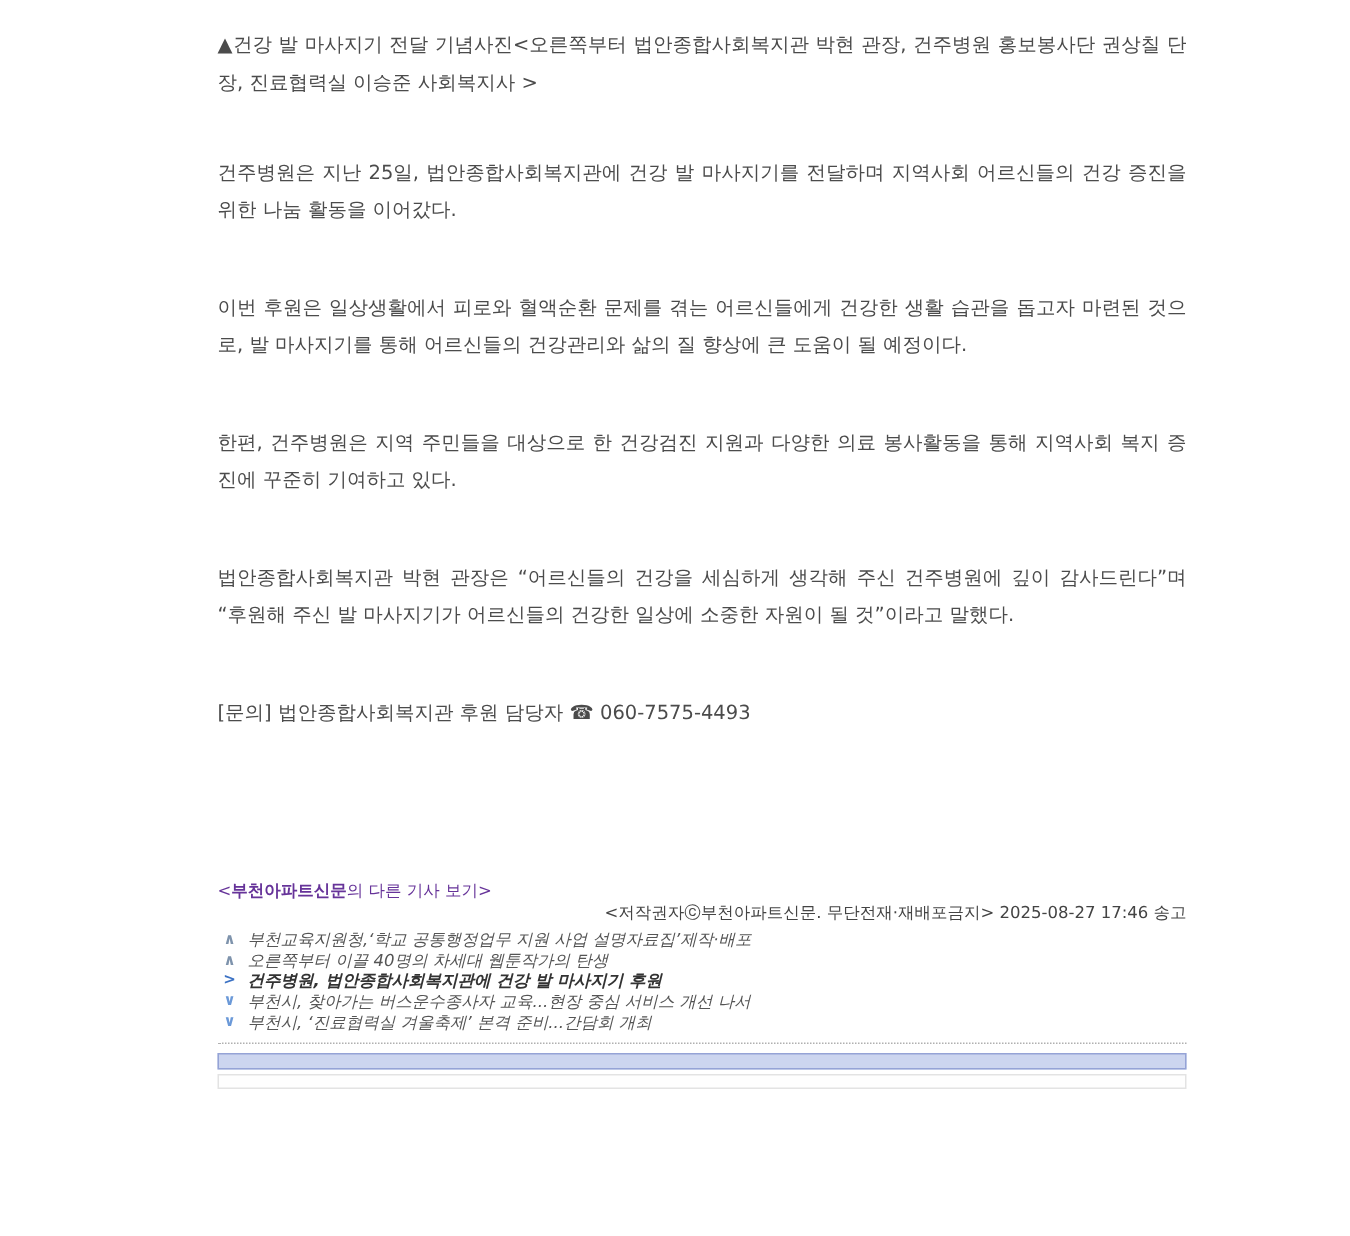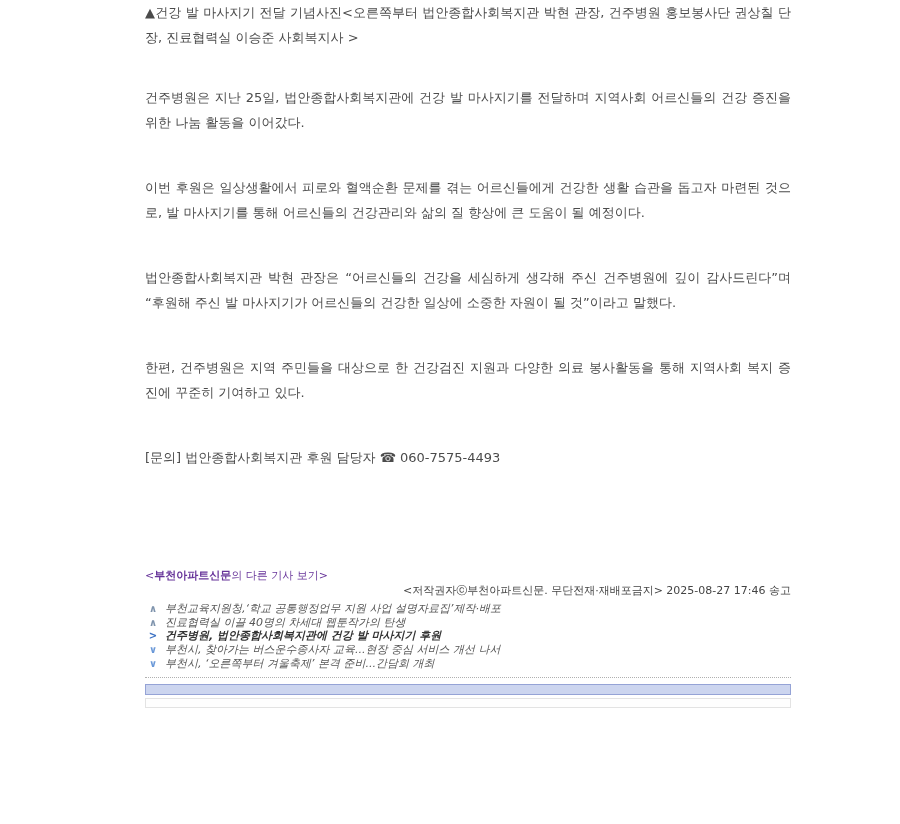--- a/index.html
+++ b/index.html
@@ -10,21 +10,21 @@
   body {
     width: 900px;
     height: 824px;
     position: relative;
     overflow: hidden;
     font-family: "DejaVu Sans", "Liberation Sans", sans-serif;
   }
   .content {
     position: absolute;
     left: 145px;
-    top: 0;
+    top: 18px;
     width: 646px;
   }
   
   .article p {
     margin: 0 0 40px 0;
     font-size: 13px;
     line-height: 25px;
     color: #4b4b4b;
     text-align: justify;
     word-break: break-all;
@@ -102,58 +102,58 @@
 </style>
 </head>
 <body>
 
 <div class="content">
 
   <div class="article">
     <p class="caption">▲건강 발 마사지기 전달 기념사진&lt;오른쪽부터 법안종합사회복지관 박현 관장, 건주병원 홍보봉사단 권상칠 단장, 진료협력실 이승준 사회복지사 &gt;</p>
     <p>건주병원은 지난 25일, 법안종합사회복지관에 건강 발 마사지기를 전달하며 지역사회 어르신들의 건강 증진을 위한 나눔 활동을 이어갔다.</p>
     <p>이번 후원은 일상생활에서 피로와 혈액순환 문제를 겪는 어르신들에게 건강한 생활 습관을 돕고자 마련된 것으로, 발 마사지기를 통해 어르신들의 건강관리와 삶의 질 향상에 큰 도움이 될 예정이다.</p>
+    <p>한편, 건주병원은 지역 주민들을 대상으로 한 건강검진 지원과 다양한 의료 봉사활동을 통해 지역사회 복지 증진에 꾸준히 기여하고 있다.</p>
     <p>법안종합사회복지관 박현 관장은 “어르신들의 건강을 세심하게 생각해 주신 건주병원에 깊이 감사드린다”며 “후원해 주신 발 마사지기가 어르신들의 건강한 일상에 소중한 자원이 될 것”이라고 말했다.</p>
-    <p>한편, 건주병원은 지역 주민들을 대상으로 한 건강검진 지원과 다양한 의료 봉사활동을 통해 지역사회 복지 증진에 꾸준히 기여하고 있다.</p>
     <p class="contact">[문의] 법안종합사회복지관 후원 담당자 ☎ 060-7575-4493</p>
   </div>
 
   <div class="footer">
 
     <div class="more-link">
       <span>&lt;</span><span class="paper-name">부천아파트신문</span><span>의 다른 기사 보기&gt;</span>
     </div>
 
     <div class="copyright">&lt;저작권자ⓒ부천아파트신문. 무단전재·재배포금지&gt; 2025-08-27 17:46 송고</div>
 
     <div class="related-list">
 
       <div class="rel-item">
         <span class="chev chev-up">∧</span>
         <span class="rel-title">부천교육지원청,‘학교 공통행정업무 지원 사업 설명자료집’제작·배포</span>
       </div>
 
       <div class="rel-item">
         <span class="chev chev-up">∧</span>
-        <span class="rel-title">진료협력실 이끌 40명의 차세대 웹툰작가의 탄생</span>
+        <span class="rel-title">오른쪽부터 이끌 40명의 차세대 웹툰작가의 탄생</span>
       </div>
 
       <div class="rel-item current">
         <span class="chev chev-right">&gt;</span>
         <span class="rel-title">건주병원, 법안종합사회복지관에 건강 발 마사지기 후원</span>
       </div>
 
       <div class="rel-item">
         <span class="chev chev-down">∨</span>
         <span class="rel-title">부천시, 찾아가는 버스운수종사자 교육...현장 중심 서비스 개선 나서</span>
       </div>
 
       <div class="rel-item">
         <span class="chev chev-down">∨</span>
-        <span class="rel-title">부천시, ‘오른쪽부터 겨울축제’ 본격 준비...간담회 개최</span>
+        <span class="rel-title">부천시, ‘진료협력실 겨울축제’ 본격 준비...간담회 개최</span>
       </div>
 
     </div>
 
     <div class="dotted-divider"></div>
     <div class="highlight-bar"></div>
     <div class="bottom-bar"></div>
 
   </div>
 

